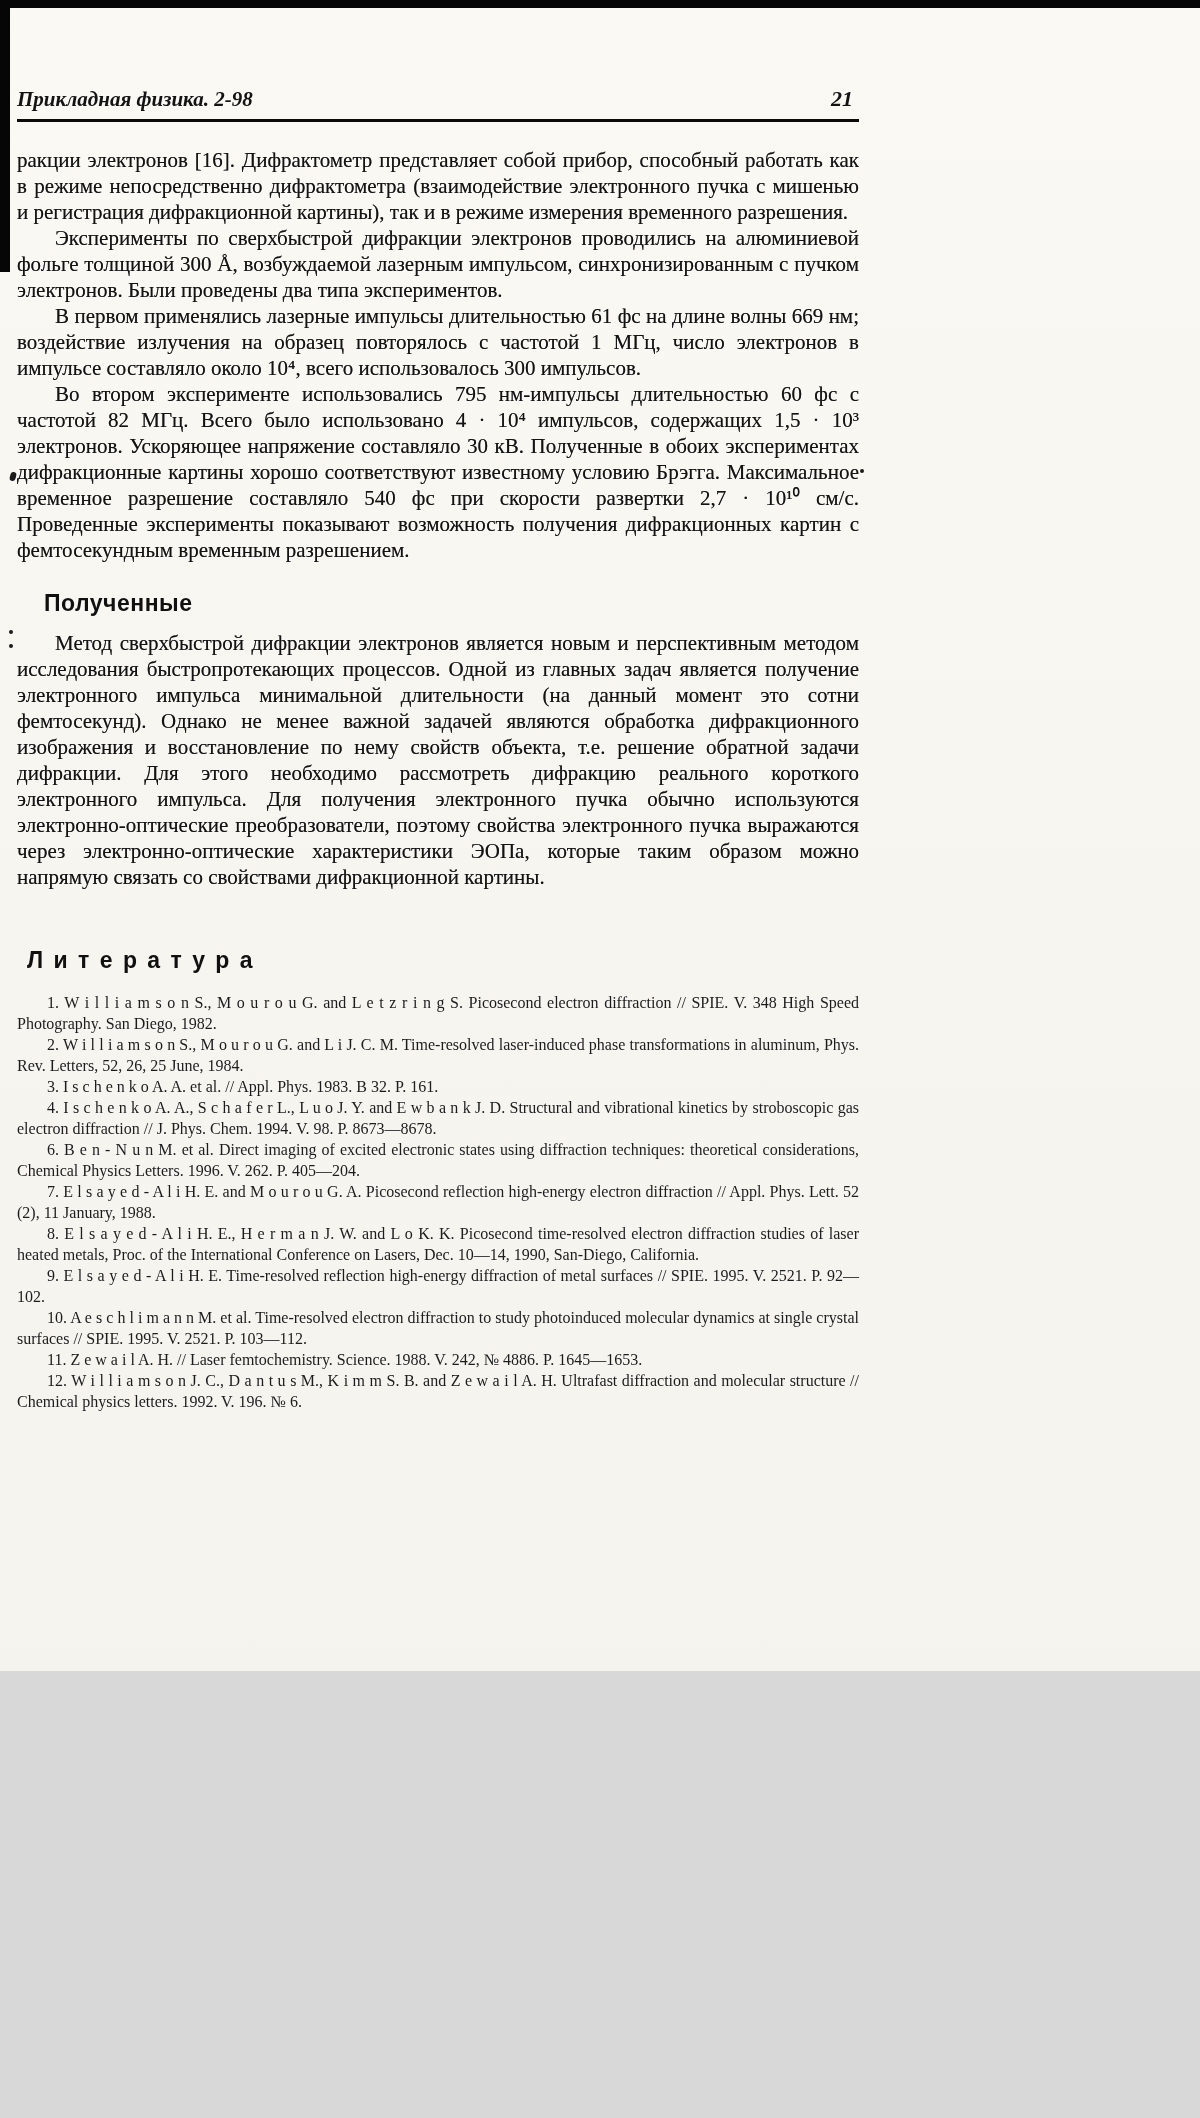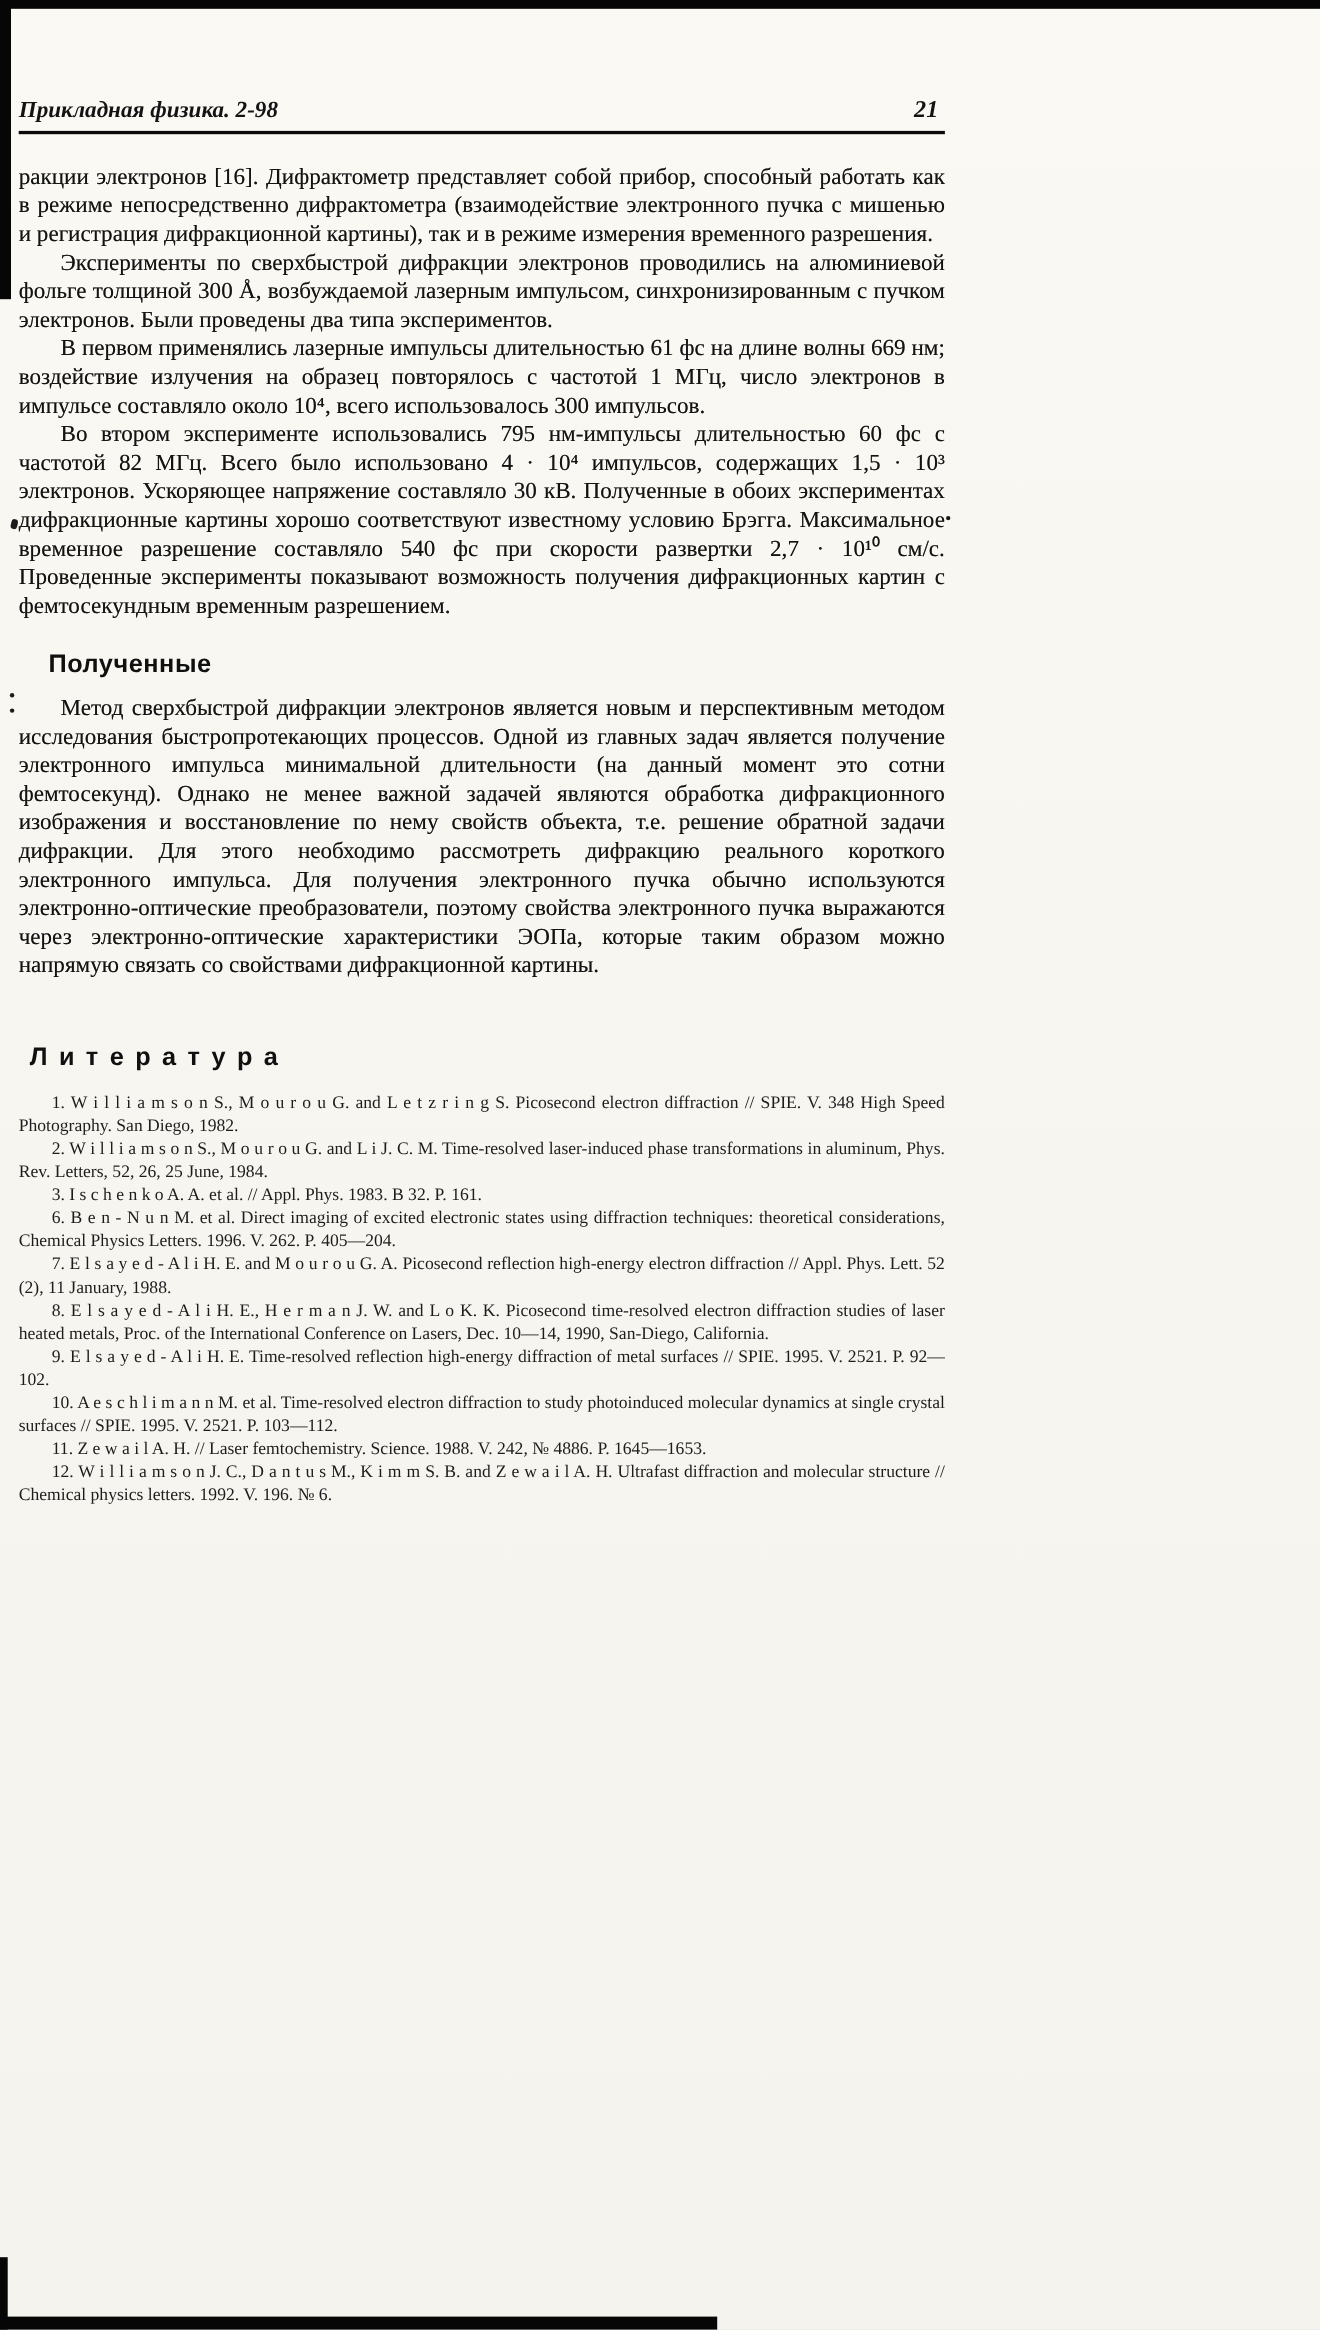--- a/index.html
+++ b/index.html
@@ -1,18 +1,18 @@
 <!DOCTYPE html>
 <html><head>
 <meta charset="utf-8">
 <style>
   html,body{margin:0;padding:0;}
   body{width:1200px;background:#d8d8d8;}
   .page{
-    position:relative;width:1200px;height:2118px;overflow:hidden;
+    position:relative;width:1200px;height:1671px;overflow:hidden;
     background:linear-gradient(180deg,#faf9f4 0%,#f7f5f0 55%,#f5f3ee 100%);
     font-family:"Liberation Serif",serif;color:#131313;
   }
   .artifact{position:absolute;background:#060606;}
   .top-bar{left:0;top:0;width:1200px;height:8px;}
   .left-top-bar{left:0;top:0;width:10px;height:272px;}
   .bottom-bar{left:0;top:2106px;width:652px;height:12px;}
   .left-bottom-bar{left:0;top:2052px;width:7px;height:66px;}
   .speck{position:absolute;background:#1b1b1b;border-radius:50%;}
   .speck-comma{left:10px;top:472px;width:6px;height:9px;border-radius:40%;transform:rotate(14deg);}
@@ -70,20 +70,21 @@
 
       <h2 class="h-conclusion">Полученные</h2>
       <p class="para indent">Метод сверхбыстрой дифракции электронов является новым и перспективным методом исследования быстропротекающих процессов. Одной из главных задач является получение электронного импульса минимальной длительности (на данный момент это сотни фемтосекунд). Однако не менее важной задачей являются обработка дифракционного изображения и восстановление по нему свойств объекта, т.е. решение обратной задачи дифракции. Для этого необходимо рассмотреть дифракцию реального короткого электронного импульса. Для получения электронного пучка обычно используются электронно-оптические преобразователи, поэтому свойства электронного пучка выражаются через электронно-оптические характеристики ЭОПа, которые таким образом можно напрямую связать со свойствами дифракционной картины.</p>
 
       <h2 class="h-lit">Л и т е р а т у р а</h2>
 
       <div class="refs">
         <p class="ref">1. W i l l i a m s o n S., M o u r o u G. and L e t z r i n g S. Picosecond electron diffraction // SPIE. V. 348 High Speed Photography. San Diego, 1982.</p>
         <p class="ref">2. W i l l i a m s o n S., M o u r o u G. and L i J. C. M. Time-resolved laser-induced phase transformations in aluminum, Phys. Rev. Letters, 52, 26, 25 June, 1984.</p>
         <p class="ref">3. I s c h e n k o A. A. et al. // Appl. Phys. 1983. B 32. P. 161.</p>
+        <p class="ref">4. I s c h e n k o A. A., S c h a f e r L., L u o J. Y. and E w b a n k J. D. Structural and vibrational kinetics by stroboscopic gas electron diffraction // J. Phys. Chem. 1994. V. 98. P. 8673—8678.</p>
         <p class="ref">6. B e n - N u n M. et al. Direct imaging of excited electronic states using diffraction techniques: theoretical considerations, Chemical Physics Letters. 1996. V. 262. P. 405—204.</p>
         <p class="ref">7. E l s a y e d - A l i H. E. and M o u r o u G. A. Picosecond reflection high-energy electron diffraction // Appl. Phys. Lett. 52 (2), 11 January, 1988.</p>
         <p class="ref">8. E l s a y e d - A l i H. E., H e r m a n J. W. and L o K. K. Picosecond time-resolved electron diffraction studies of laser heated metals, Proc. of the International Conference on Lasers, Dec. 10—14, 1990, San-Diego, California.</p>
         <p class="ref">9. E l s a y e d - A l i H. E. Time-resolved reflection high-energy diffraction of metal surfaces // SPIE. 1995. V. 2521. P. 92—102.</p>
         <p class="ref">10. A e s c h l i m a n n M. et al. Time-resolved electron diffraction to study photoinduced molecular dynamics at single crystal surfaces // SPIE. 1995. V. 2521. P. 103—112.</p>
         <p class="ref">11. Z e w a i l A. H. // Laser femtochemistry. Science. 1988. V. 242, № 4886. P. 1645—1653.</p>
         <p class="ref">12. W i l l i a m s o n J. C., D a n t u s M., K i m m S. B. and Z e w a i l A. H. Ultrafast diffraction and molecular structure // Chemical physics letters. 1992. V. 196. № 6.</p>
       </div>
     </div>
 

